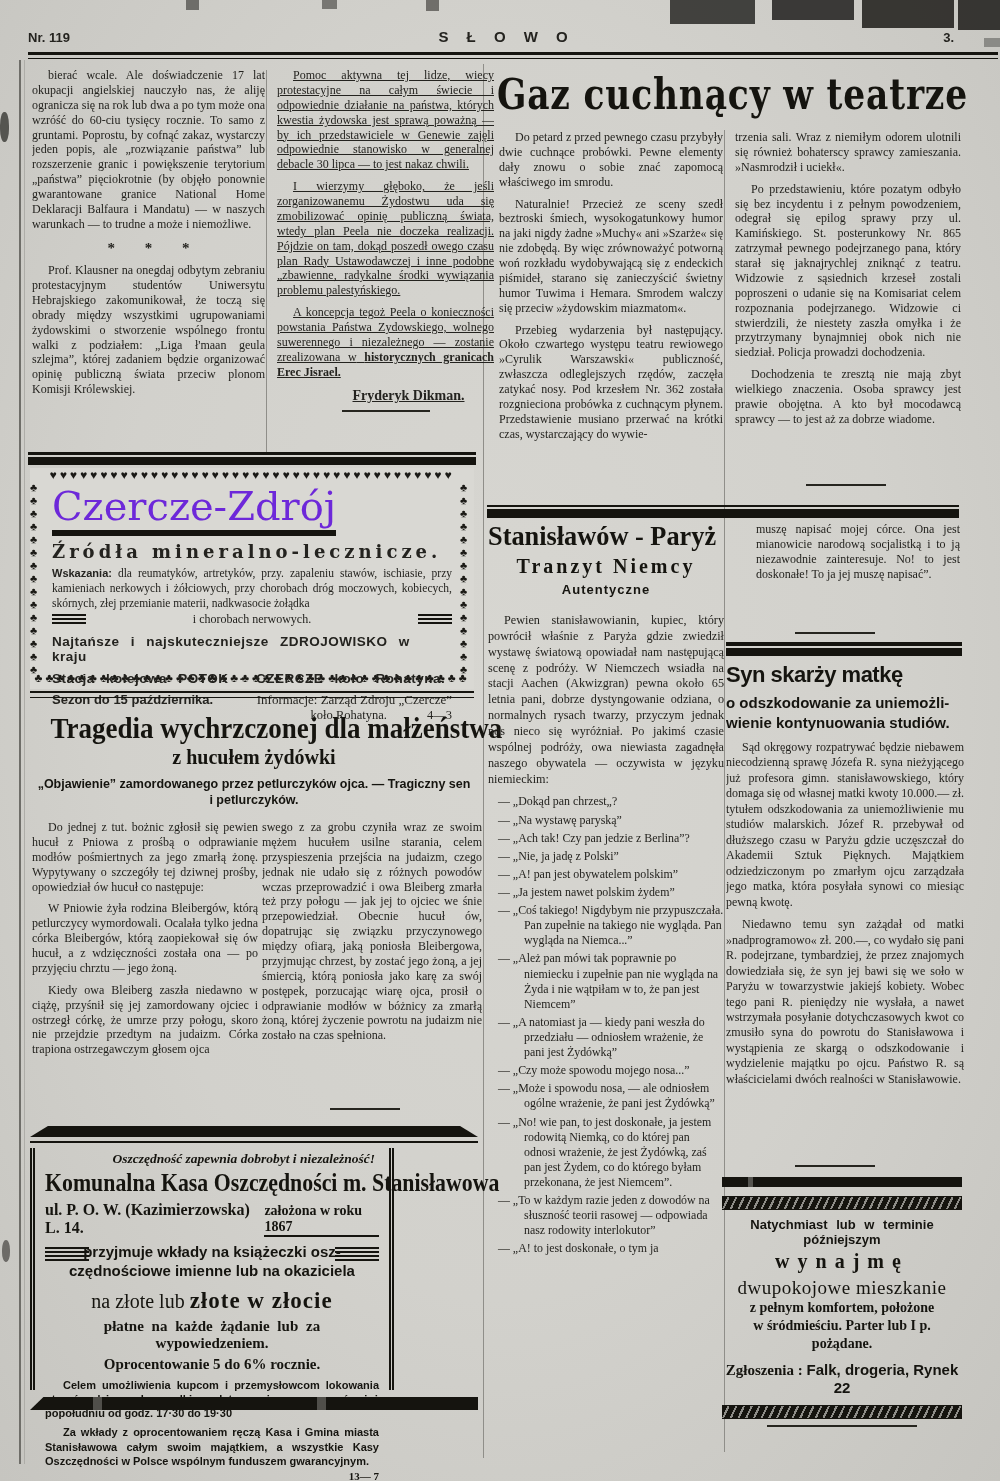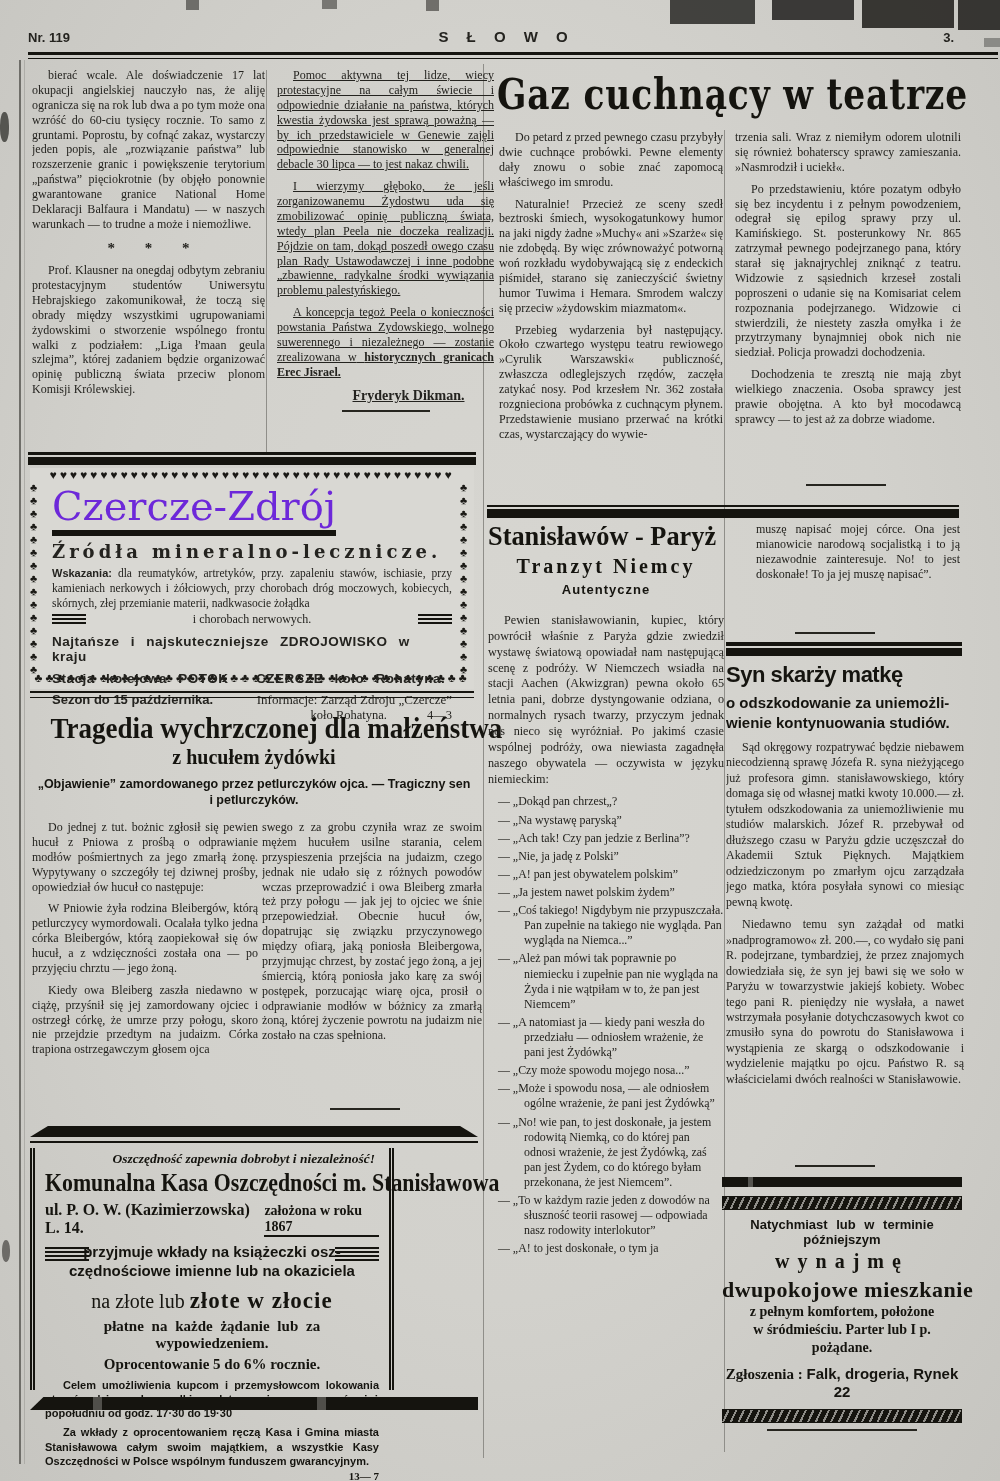--- a/index.html
+++ b/index.html
@@ -142,21 +142,21 @@
   #r-rule2{position:absolute;left:795px;top:1165px;width:80px;border-top:2px solid #26251f;}
   #r-bar2{position:absolute;left:722px;top:1177px;width:240px;height:10px;
     background:linear-gradient(90deg,#15140f 0 11%,#55544f 11% 13%,#15140f 13% 100%);}
   
   #rental{position:absolute;left:722px;top:1196px;width:240px;color:#15140f;}
   .chain{height:12px;border-top:1px solid #15140f;border-bottom:1px solid #15140f;
     background:repeating-linear-gradient(115deg,#15140f 0 5px,#8e8d88 5px 7px);}
   .r1{font-family:"Liberation Sans",sans-serif;font-weight:bold;font-size:13px;text-align:center;
     word-spacing:5px;margin-top:7px;}
   .r2{font-weight:bold;font-size:20px;letter-spacing:8px;text-align:center;margin-top:3px;}
-  .r3{font-weight:bold;font-size:22px;text-align:center;margin-top:4px;white-space:nowrap;
+  .r3{font-weight:normal;font-size:19px;text-align:center;margin-top:4px;white-space:nowrap;
     letter-spacing:.5px;}
   .r4{font-weight:bold;font-size:14px;text-align:center;line-height:1.3;}
   .r4:first-of-type{margin-top:5px;}
   .r5{text-align:center;margin:7px 0 8px;font-size:15px;}
   .r5 .lab{font-weight:bold;}
   .r5 .val{font-family:"Liberation Sans",sans-serif;font-weight:bold;}
   #rental-endrule{width:150px;border-top:2px solid #26251f;margin:6px auto 0;}
 </style>
 </head>
 <body>

